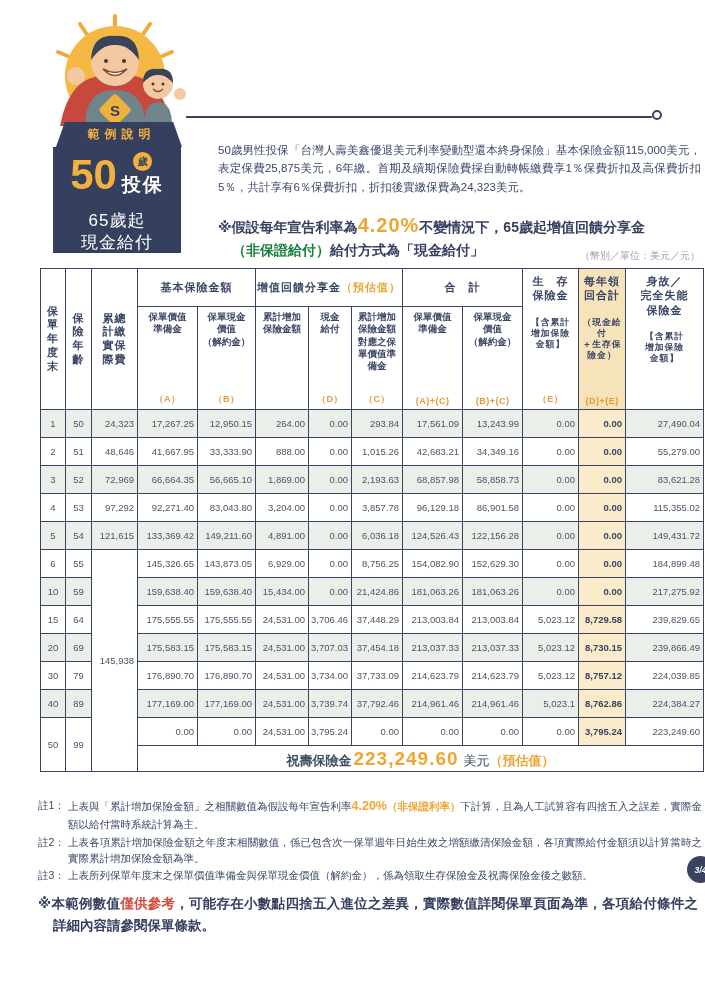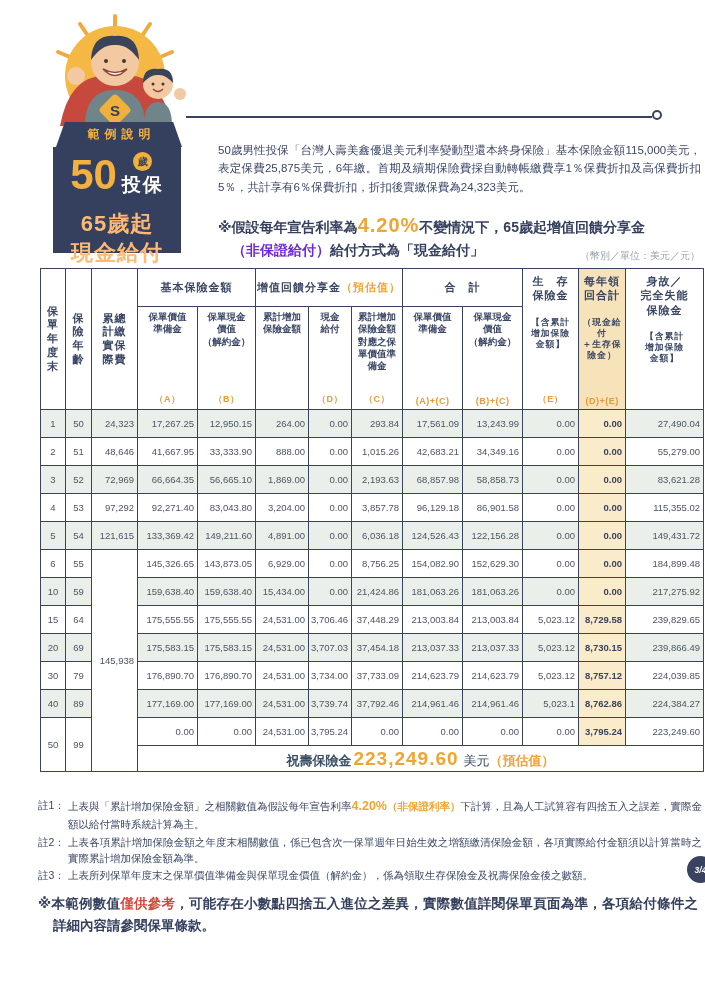--- a/index.html
+++ b/index.html
@@ -14,32 +14,32 @@
             color:#f2b13e; font-weight:800; font-size:12px; letter-spacing:5px; padding-left:5px; }
   .badge-box { position:absolute; left:53px; top:147px; width:128px; height:106px; background:#353f5e;
                display:flex; flex-direction:column; align-items:center; }
   .badge-top { display:flex; align-items:center; gap:5px; margin-top:5px; }
   .badge-age { color:#f2b13e; font-size:42px; font-weight:800; line-height:1; }
   .badge-col { display:flex; flex-direction:column; align-items:center; gap:1px; }
   .badge-circle { width:19px; height:19px; border-radius:50%; background:#f2b13e; color:#353f5e;
                   font-size:10px; font-weight:800; display:flex; align-items:center; justify-content:center; }
   .badge-action { color:#ffffff; font-size:19px; font-weight:800; letter-spacing:2px; }
   .badge-divider { width:98px; height:2px; background:#ffffff; margin:7px 0 5px; }
-  .badge-line { color:#fdba74; font-size:22px; font-weight:700; line-height:1.3; letter-spacing:1px; }
+  .badge-line { color:#ffffff; font-size:17px; font-weight:400; line-height:1.3; letter-spacing:1px; }
 
   .deco-line { position:absolute; left:186px; top:116px; width:466px; height:2px; background:#39425f; }
   .deco-ring { position:absolute; left:652px; top:110px; width:10px; height:10px; border:2px solid #39425f;
                border-radius:50%; background:#fff; }
 
   
   .intro { position:absolute; left:218px; top:141px; width:483px; font-size:11.5px; line-height:1.6;
            color:#3c4768; font-weight:500; text-align:justify; }
   .rate-note { position:absolute; left:218px; top:210px; width:483px; color:#353f5e; font-weight:800; font-size:14px; line-height:1.5; }
   .rate-big { font-size:20px; color:#f0a432; font-weight:800; letter-spacing:1px; }
-  .orange-bold { color:#6d28d9; font-weight:800; }
+  .orange-bold { color:#15803d; font-weight:800; }
   .rate-line2 { margin-left:14px; }
   .unit-note { position:absolute; right:5px; top:249px; width:240px; text-align:right;
                color:#9aa0ab; font-size:10px; font-weight:500; }
 
   
   .tbl-wrap { position:absolute; left:40px; top:268px; }
   table { border-collapse:collapse; table-layout:fixed; width:663px; }
   th, td { border:1px solid #39425f; }
   thead th { color:#3a4664; font-weight:700; font-size:9.5px; background:#fff; vertical-align:middle; }
   thead tr.group-row th { height:38px; font-size:11px; letter-spacing:1px; }

